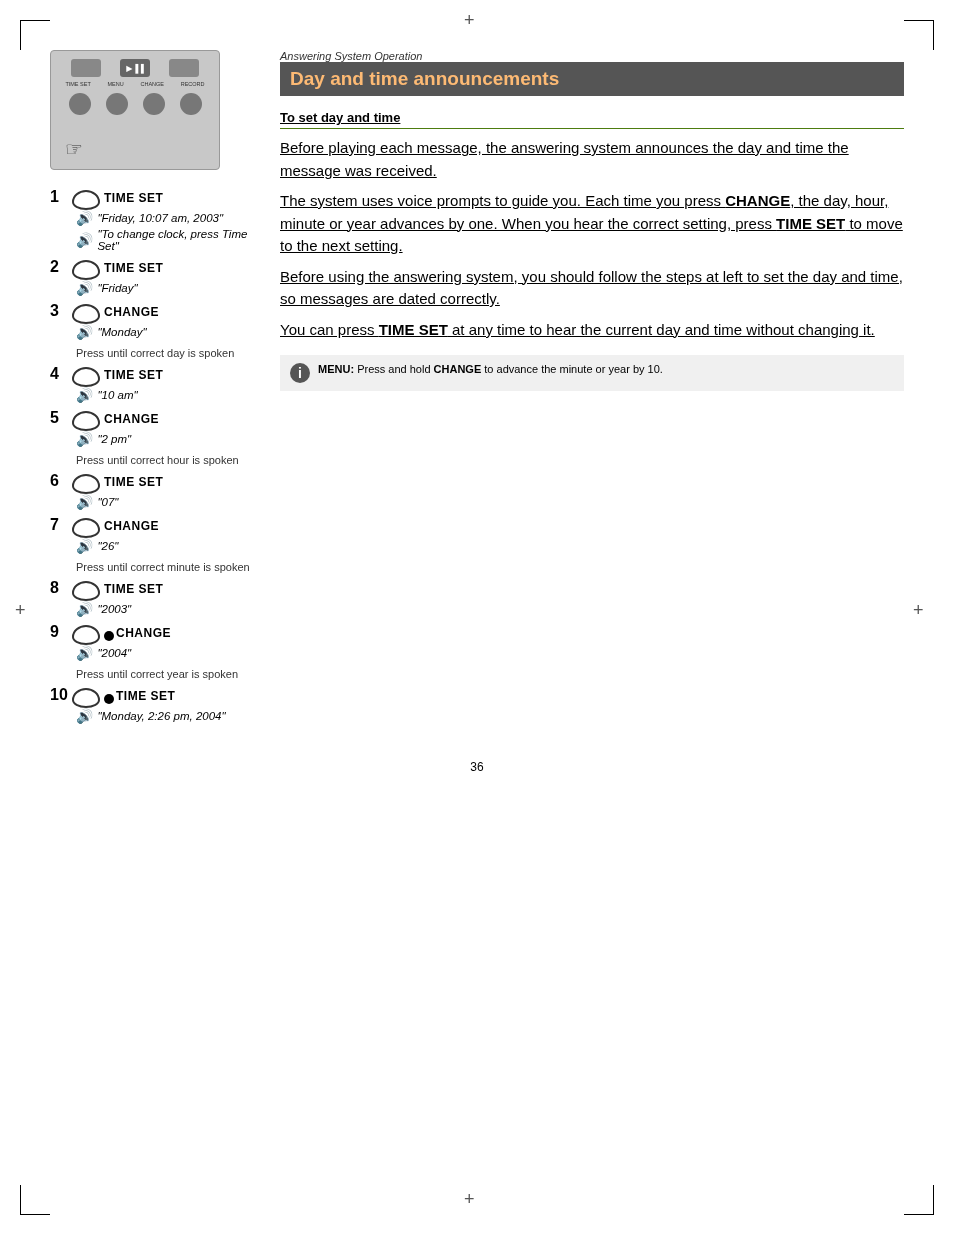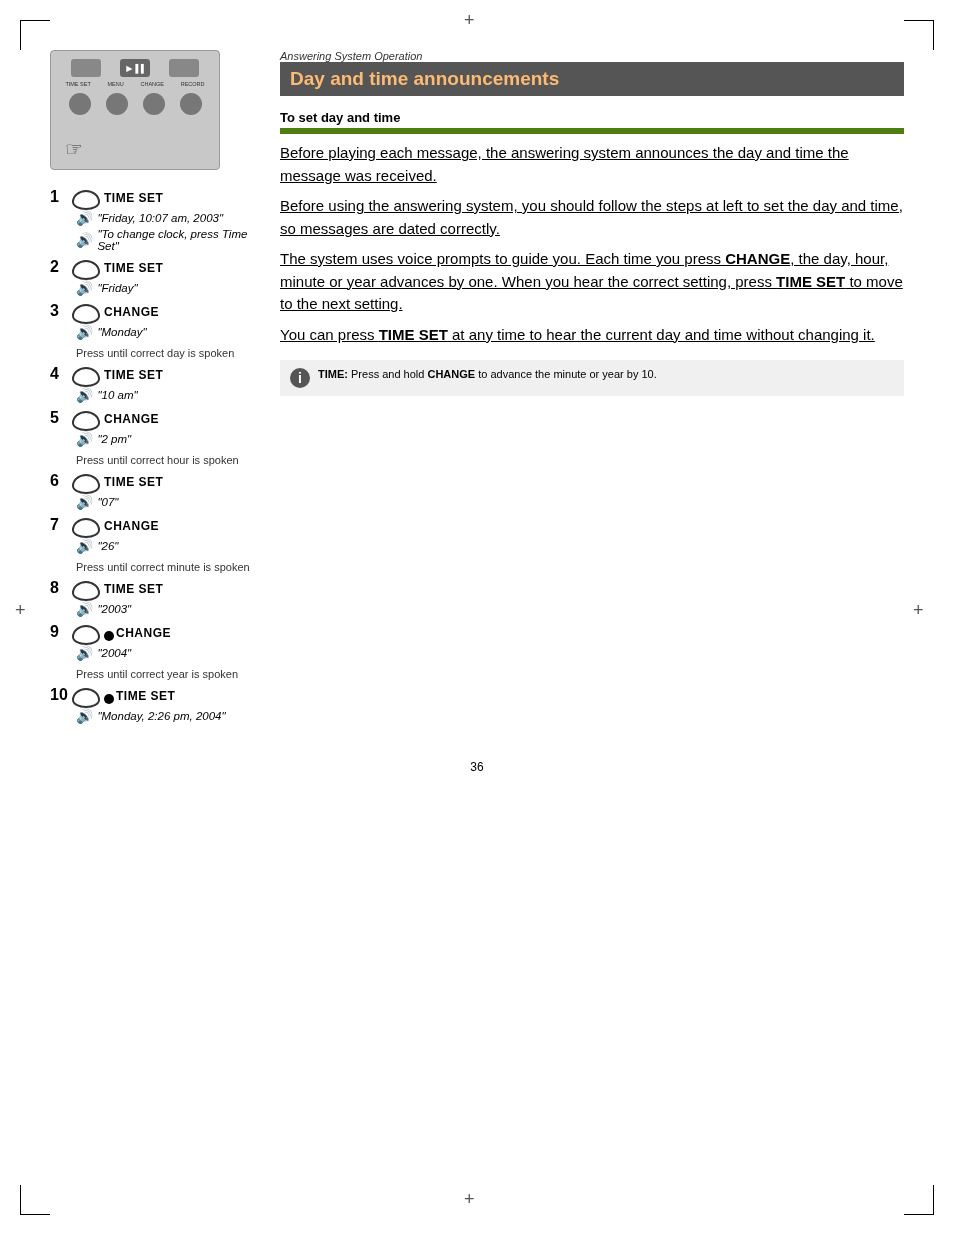--- a/index.html
+++ b/index.html
@@ -196,23 +196,24 @@
       background: #555;
       color: #fdba74;
       font-size: 19px;
       font-weight: bold;
       padding: 6px 10px;
       margin-bottom: 14px;
     }
     .subsection-title {
       font-weight: bold;
       font-size: 13px;
-      border-bottom: 6px solid #4d7c0f;
+      border-bottom: 1px solid #4d7c0f;
       padding-bottom: 3px;
       margin-bottom: 8px;
+      text-decoration: underline;
     }
     .body-text {
       font-size: 15px;
       line-height: 1.5;
       margin-bottom: 8px;
       text-decoration: underline;
     }
     .body-text b {
       font-weight: bold;
     }
@@ -436,33 +437,33 @@
           </div>
         </div>
     </div>
 
     <div class="right-col">
       <div class="section-breadcrumb">Answering System Operation</div>
       <div class="section-title">Day and time announcements</div>
 
       <div class="subsection-title">To set day and time</div>
       <p class="body-text">Before playing each message, the answering system announces the day and time the message was received.</p>
-      <p class="body-text">Before using the answering system, you should follow the steps at left to set the day and time, so messages are dated correctly.</p>
       <p class="body-text">
         The system uses voice prompts to guide you. Each time you press <b>CHANGE</b>, the day, hour, minute or year advances by one. When you hear the correct setting, press <b>TIME SET</b> to move to the next setting.
       </p>
+      <p class="body-text">Before using the answering system, you should follow the steps at left to set the day and time, so messages are dated correctly.</p>
 
       <p class="body-text">
         You can press <b>TIME SET</b> at any time to hear the current day and time without changing it.
       </p>
 
       <div class="note-box">
         <div class="note-icon">i</div>
         <div>
-          <span><b>TIME:</b> </span>
+          <span><b>MENU:</b> </span>
           <span>Press and hold <b>CHANGE</b> to advance the minute or year by 10.</span>
         </div>
       </div>
     </div>
   </div>
 
   <div class="page-number">36</div>
 </div>
 
 </body></html>

